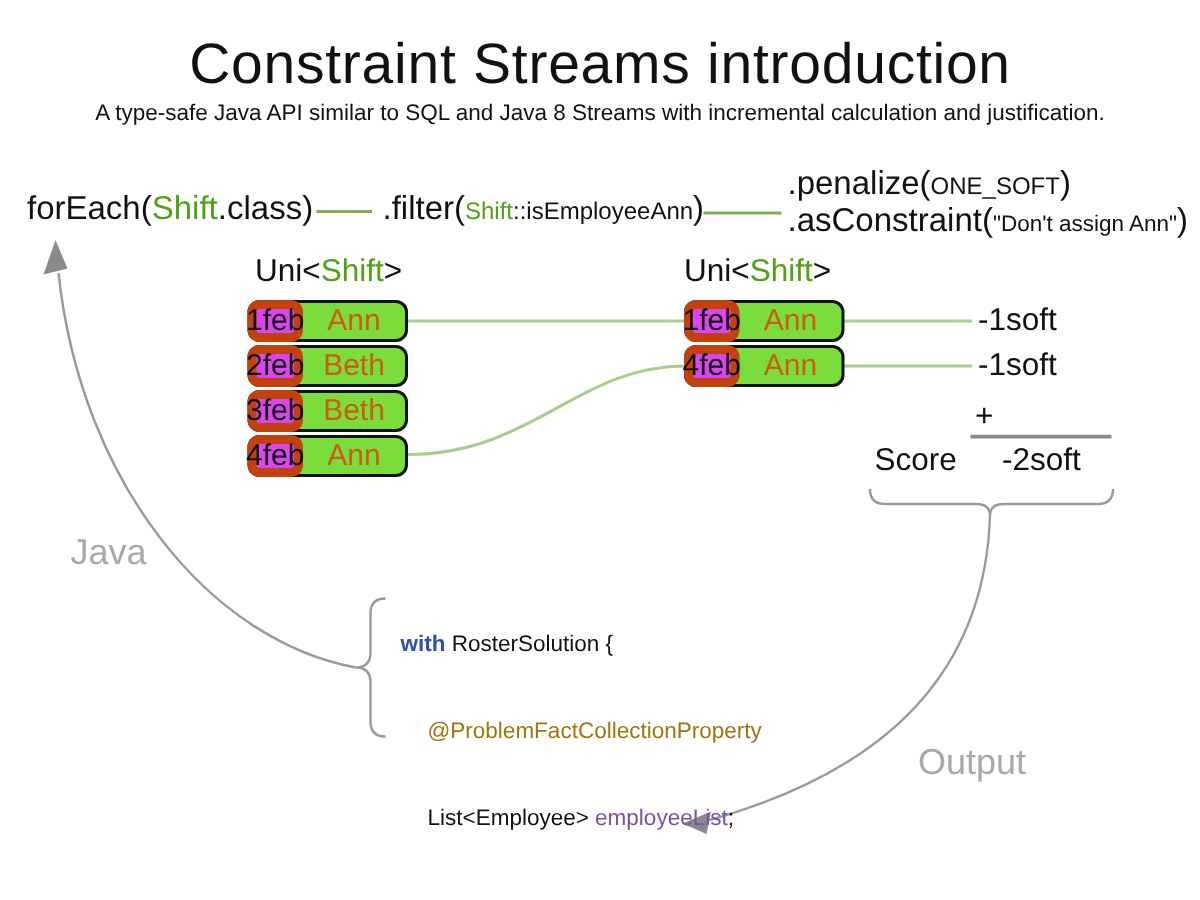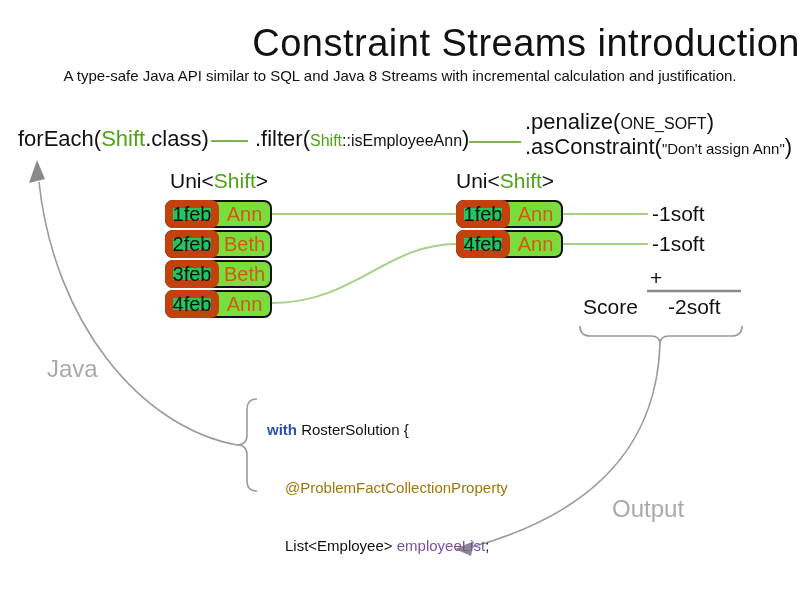--- a/index.html
+++ b/index.html
@@ -1,32 +1,32 @@
 <!DOCTYPE html>
 <html><head>
 <meta charset="utf-8">
 <style>
   html,body{margin:0;padding:0;}
   body{width:800px;height:600px;background:#ffffff;position:relative;overflow:hidden;
        font-family:"Liberation Sans",sans-serif;color:#111;}
   .abs{position:absolute;}
   #wires{position:absolute;left:0;top:0;z-index:0;}
   .content{position:relative;z-index:1;}
-  .title{left:0;top:22px;width:800px;text-align:right;font-size:38px;letter-spacing:0.5px;}
+  .title{left:0;top:22px;width:800px;text-align:center;font-size:38px;letter-spacing:0.5px;}
   .subtitle{left:0;top:67px;width:800px;text-align:center;font-size:15px;}
   .flow-big{font-size:22px;line-height:24px;white-space:nowrap;}
   .flow-small{font-size:16px;}
   .flow-tiny{font-size:15px;}
   .green-type{color:#4ea313;}
   .uni-label{font-size:21px;white-space:nowrap;}
   .tbl{display:flex;flex-direction:column;gap:2px;}
   .row{box-sizing:border-box;width:107px;height:28px;background:#7bdd3c;border:2px solid #111;
        border-radius:8px;display:flex;align-items:center;}
-  .date-cell{box-sizing:border-box;height:28px;width:54px;margin:-2px 0 -2px -2px;background:#22c55e;
-       border:8px solid #c2410c;border-radius:8px;display:flex;align-items:center;justify-content:center;
+  .date-cell{box-sizing:border-box;height:28px;width:37px;margin:-2px 0 -2px -2px;background:#d946ef;
+       border:6px solid #c2410c;border-radius:8px;display:flex;align-items:center;justify-content:center;
        font-size:20px;color:#111;}
   .name-cell{flex:1;text-align:center;font-size:20px;color:#ce5c12;}
   .result-text{font-size:21px;white-space:nowrap;}
   .gray-label{font-size:24px;color:#a9a9a9;white-space:nowrap;}
   .code{font-size:15px;line-height:19.4px;white-space:pre;}
   .code .ind{padding-left:18px;}
   .ann{color:#a0760c;}
   .kw{color:#2b50b0;font-weight:bold;}
   .field{color:#7d4fa5;}
 </style>

